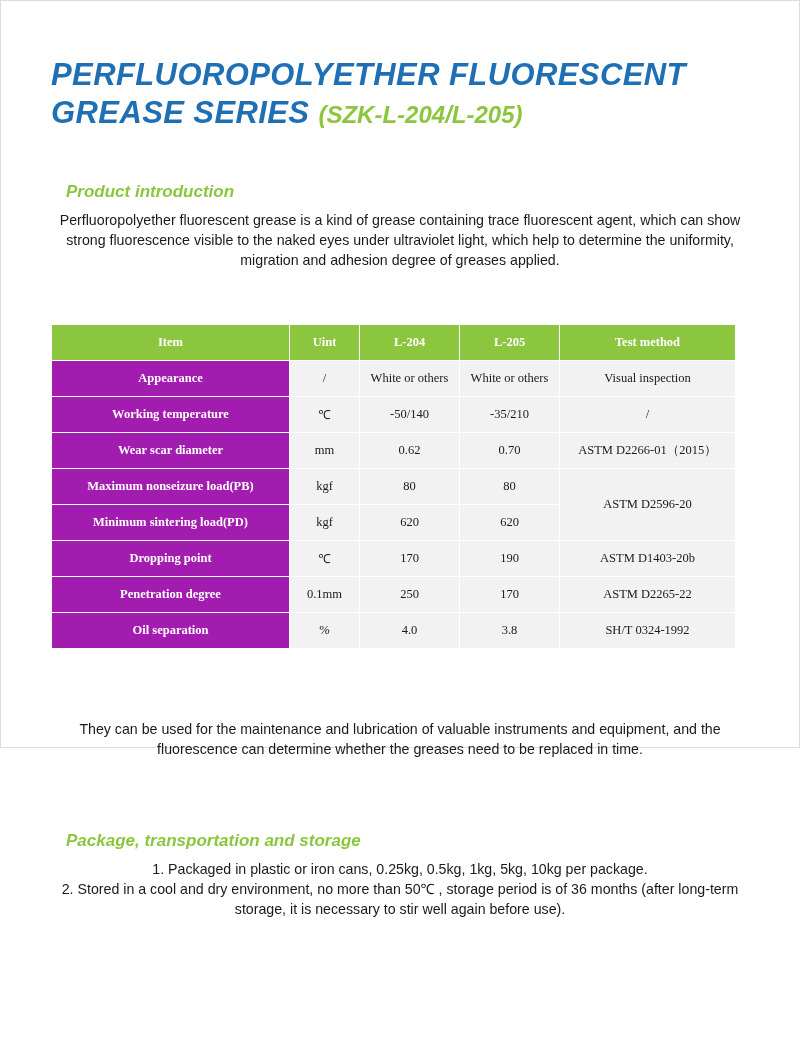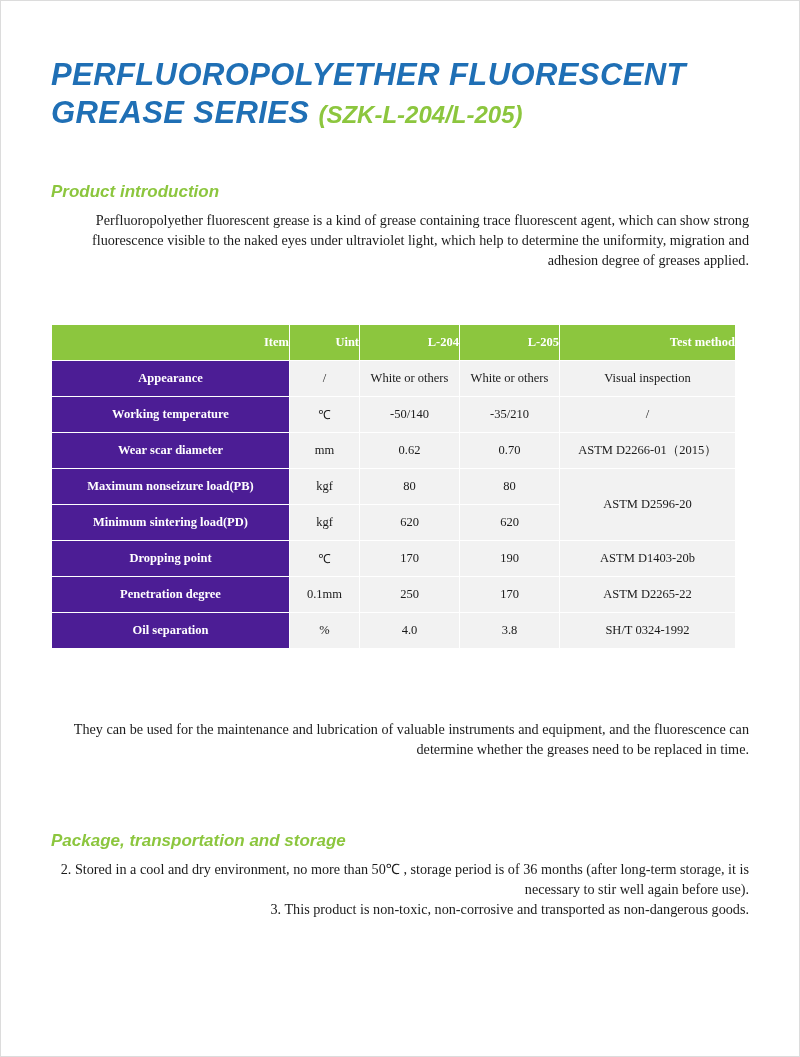--- a/index.html
+++ b/index.html
@@ -12,21 +12,21 @@
     height: 1057px;
     font-family: "Liberation Serif", serif;
     color: #1a1a1a;
     position: relative;
     overflow: hidden;
   }
   .page {
     position: absolute;
     top: 0; left: 0;
     width: 800px;
-    height: 1057px;
+    height: 748px;
     box-sizing: border-box;
     border: 1px solid #dcdcdc;
     background: #fff;
     padding: 0 50px;
   }
   .title-block {
     margin-top: 55px;
   }
   h1.doc-title {
     margin: 0;
@@ -42,34 +42,34 @@
     color: #8cc63e;
     font-size: 24px;
     letter-spacing: 0px;
   }
   h2.section-heading {
     font-family: "Liberation Sans", sans-serif;
     font-style: italic;
     font-weight: bold;
     font-size: 17px;
     color: #8cc63e;
-    margin: 0 0 8px 0;
+    margin: 0 0 8px 15px;
   }
   .section-intro { margin-top: 48px; }
   .section-tech  { margin-top: 54px; }
   .section-app   { margin-top: 70px; }
   .section-pkg   { margin-top: 72px; }
 
   p.body-text {
     margin: 0;
-    font-family: Liberation Serif, serif;
+    font-family: Liberation Sans, sans-serif;
     font-size: 14.2px;
     line-height: 20px;
     color: #1a1a1a;
-    text-align: right;
+    text-align: center;
   }
   .pkg-list p { margin: 0; }
 
   table.tech {
     border-collapse: collapse;
     width: 684px;
     margin-top: 10px;
     table-layout: fixed;
     font-family: "Liberation Serif", serif;
   }
@@ -79,24 +79,23 @@
     text-align: center;
     vertical-align: middle;
     padding: 0;
     height: 35px;
   }
   table.tech th {
     background: #8cc63e;
     color: #ffffff;
     font-weight: bold;
     font-size: 12.5px;
-    text-align: right;
   }
   td.item-cell {
-    background: #4c1d95;
+    background: #a21caf;
     color: #ffffff;
     font-weight: bold;
     font-size: 12.5px;
   }
   td.val-cell {
     background: #f2f2f2;
     color: #1a1a1a;
   }
   .col-item   { width: 238px; }
   .col-unit   { width: 70px; }
@@ -199,18 +198,18 @@
     </table>
   </div>
 
   <div class="section-app">
     <p class="body-text">They can be used for the maintenance and lubrication of valuable instruments and equipment, and the fluorescence can determine whether the greases need to be replaced in time.</p>
   </div>
 
   <div class="section-pkg">
     <h2 class="section-heading">Package, transportation and storage</h2>
     <div class="pkg-list">
+      <p class="body-text">1. Packaged in plastic or iron cans, 0.25kg, 0.5kg, 1kg, 5kg, 10kg per package.</p>
       <p class="body-text">2. Stored in a cool and dry environment, no more than 50℃ , storage period is of 36 months (after long-term storage, it is necessary to stir well again before use).</p>
-      <p class="body-text">3. This product is non-toxic, non-corrosive and transported as non-dangerous goods.</p>
     </div>
   </div>
 
 </div>
 
 </body></html>

